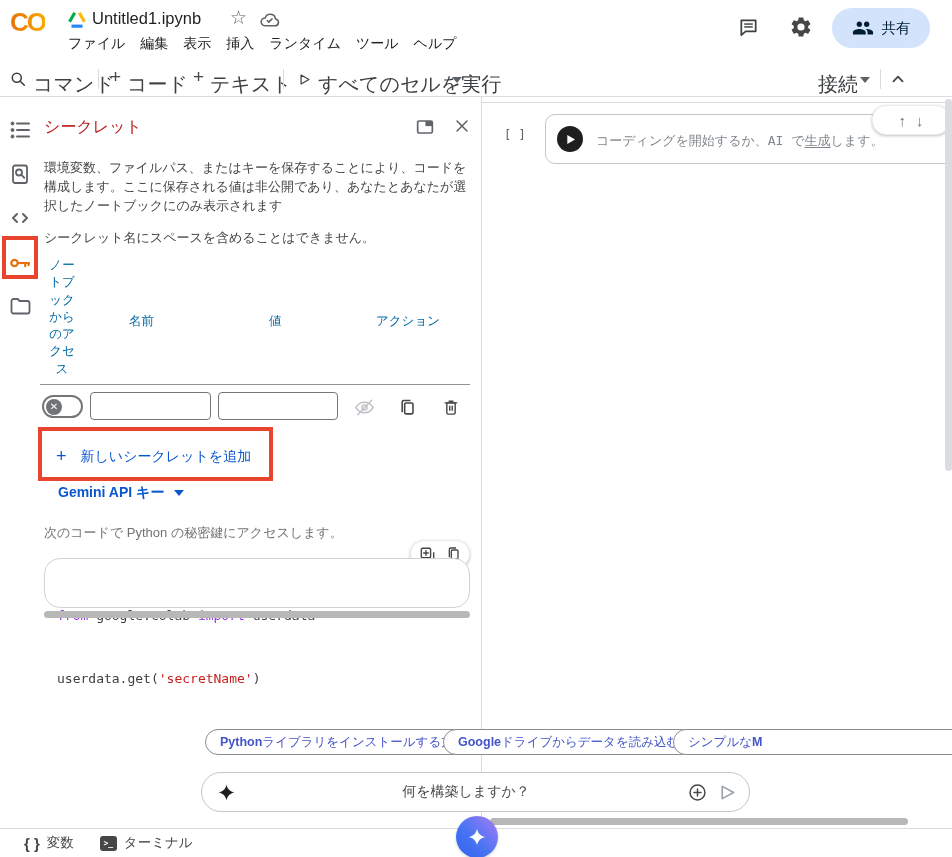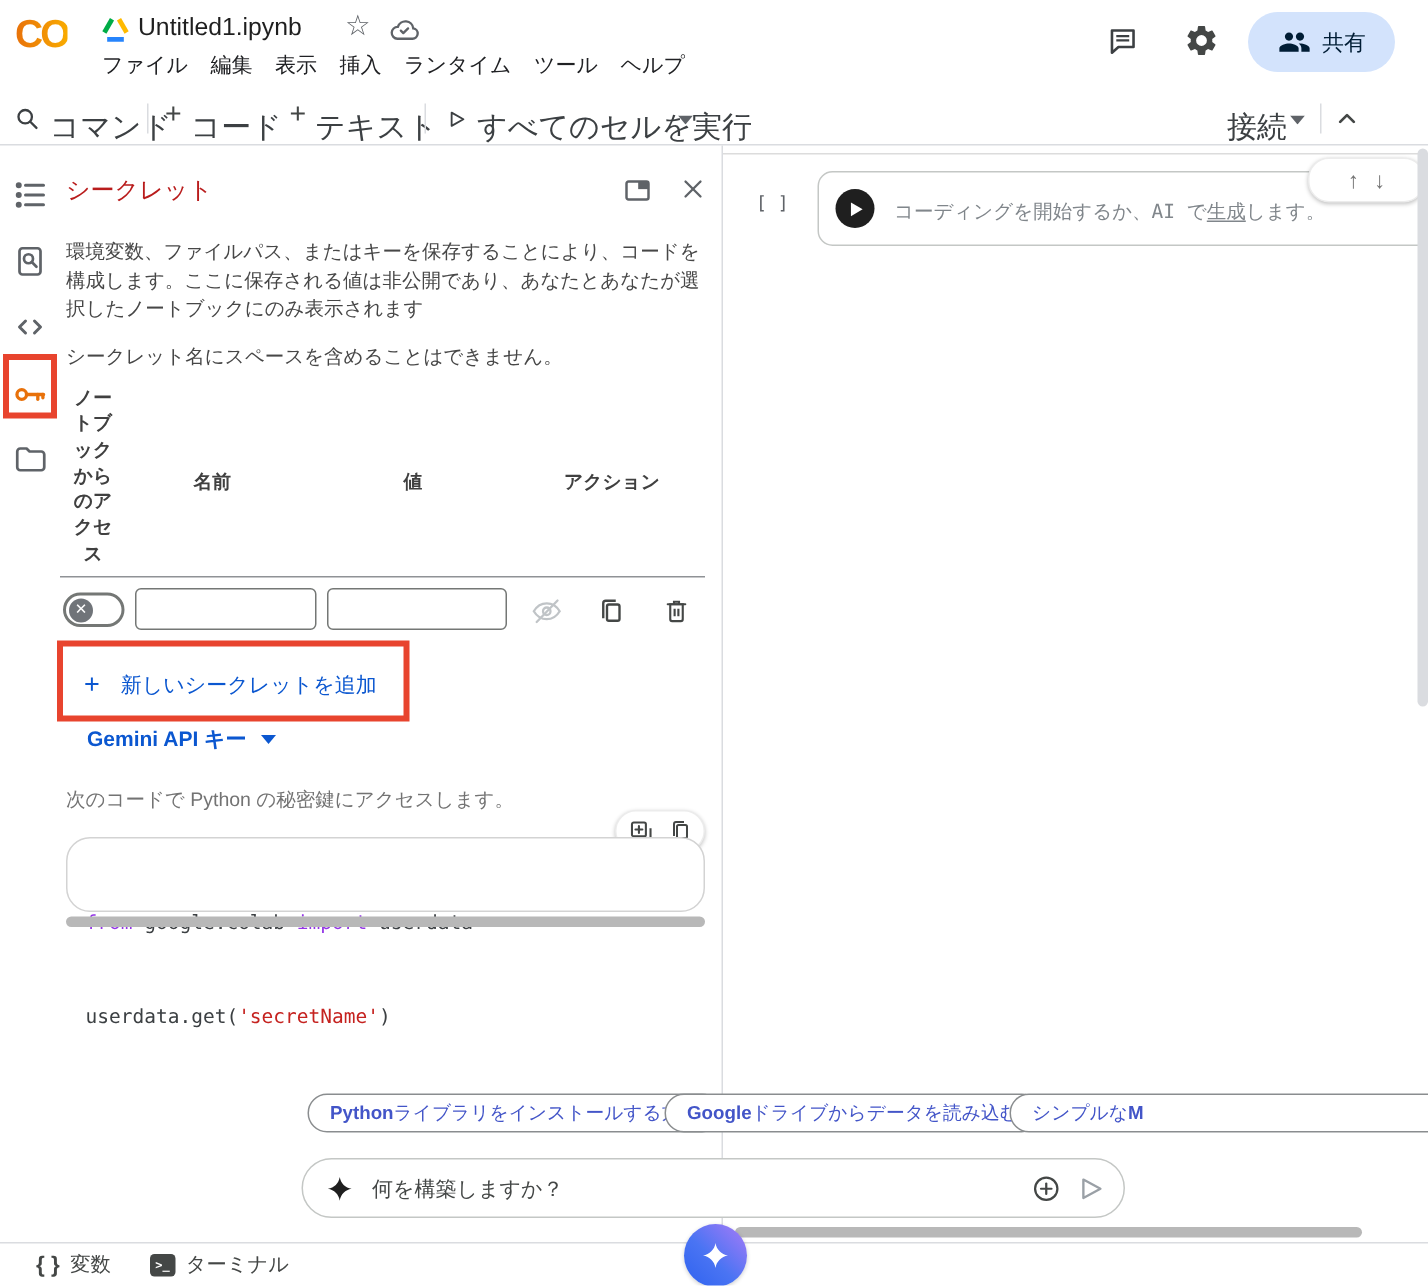--- a/index.html
+++ b/index.html
@@ -33,21 +33,21 @@
   .tb-plus { position:absolute; top:4px; font-size:19px; color:#444746; font-weight:400; }
 
   
   .rail-icon { position:absolute; left:8px; width:24px; height:24px; color:#5f6368; }
   .redbox { position:absolute; border:4px solid #e8442e; }
 
   
   .panel-title { left:44px; top:117px; font-size:16px; color:#b91c1c; }
   .para { left:44px; top:158px; width:424px; font-size:13px; line-height:19px; color:#474747; }
   .note { left:44px; top:229px; width:424px; font-size:13px; color:#474747; }
-  .th { position:absolute; font-size:12.5px; font-weight:bold; color:#404040; }
+  .th { position:absolute; font-size:12.5px; font-weight:normal; color:#0369a1; }
   .access-th { left:44px; top:257px; width:36px; text-align:center; line-height:17.3px; word-break:break-all; }
   .hr { left:40px; top:384px; width:430px; height:1px; background:#8f9296; }
   .toggle { left:42px; top:395px; width:41px; height:23px; border:2px solid #747775; border-radius:12px; background:#fff; }
   .knob { position:absolute; left:2px; top:1.5px; width:16px; height:16px; border-radius:50%;
           background:#707479; color:#fff; font-size:10px; font-weight:bold;
           display:flex; align-items:center; justify-content:center; }
   .secret-input { position:absolute; top:392px; height:28px; border:1px solid #747775; border-radius:4px;
                   background:#fff; padding:0 8px; font-size:13px; outline:none; }
   .add-btn { left:56px; top:446px; display:flex; align-items:center; gap:14px; color:#0b57d0;
              font-size:14px; cursor:pointer; }
@@ -79,21 +79,21 @@
   .scrollbar-v { left:945px; top:99px; width:7px; height:372px; background:#dadce0; border-radius:4px; }
 
   .chip { position:absolute; top:729px; height:26px; display:inline-flex; align-items:center;
           padding:0 14px; border:1px solid #8a8d8f; border-radius:13px; background:#fff;
           font-size:12.5px; color:#4355c8; white-space:nowrap; overflow:hidden; cursor:pointer; }
   .chip-b { font-weight:bold; margin-right:0; }
 
   .prompt-bar { left:201px; top:772px; width:549px; height:40px; border:1px solid #c4c7c5;
                 border-radius:20px; background:#fff; }
   .prompt-input { position:absolute; left:44px; top:0; width:440px; height:38px; border:none; outline:none;
-                  font-size:14px; color:#1f1f1f; font-family:Liberation Sans, sans-serif; background:transparent; }
+                  font-size:14px; color:#1f1f1f; font-family:Liberation Serif, serif; background:transparent;text-align:center; }
   .prompt-input::placeholder { color:#444746; opacity:1; }
 
   .fab { left:456px; top:816px; width:42px; height:42px; border-radius:50%;
          background:linear-gradient(225deg,#a97bf7 0%,#4a74f3 55%,#2e62ef 100%);
          display:flex; align-items:center; justify-content:center; z-index:5;
          box-shadow:0 1px 3px rgba(0,0,0,.2); }
 
   
   .statusbar { left:0; top:828px; width:952px; height:29px; border-top:1px solid #dadce0;
                display:flex; align-items:center; padding-left:24px; gap:26px; background:#fff; }

